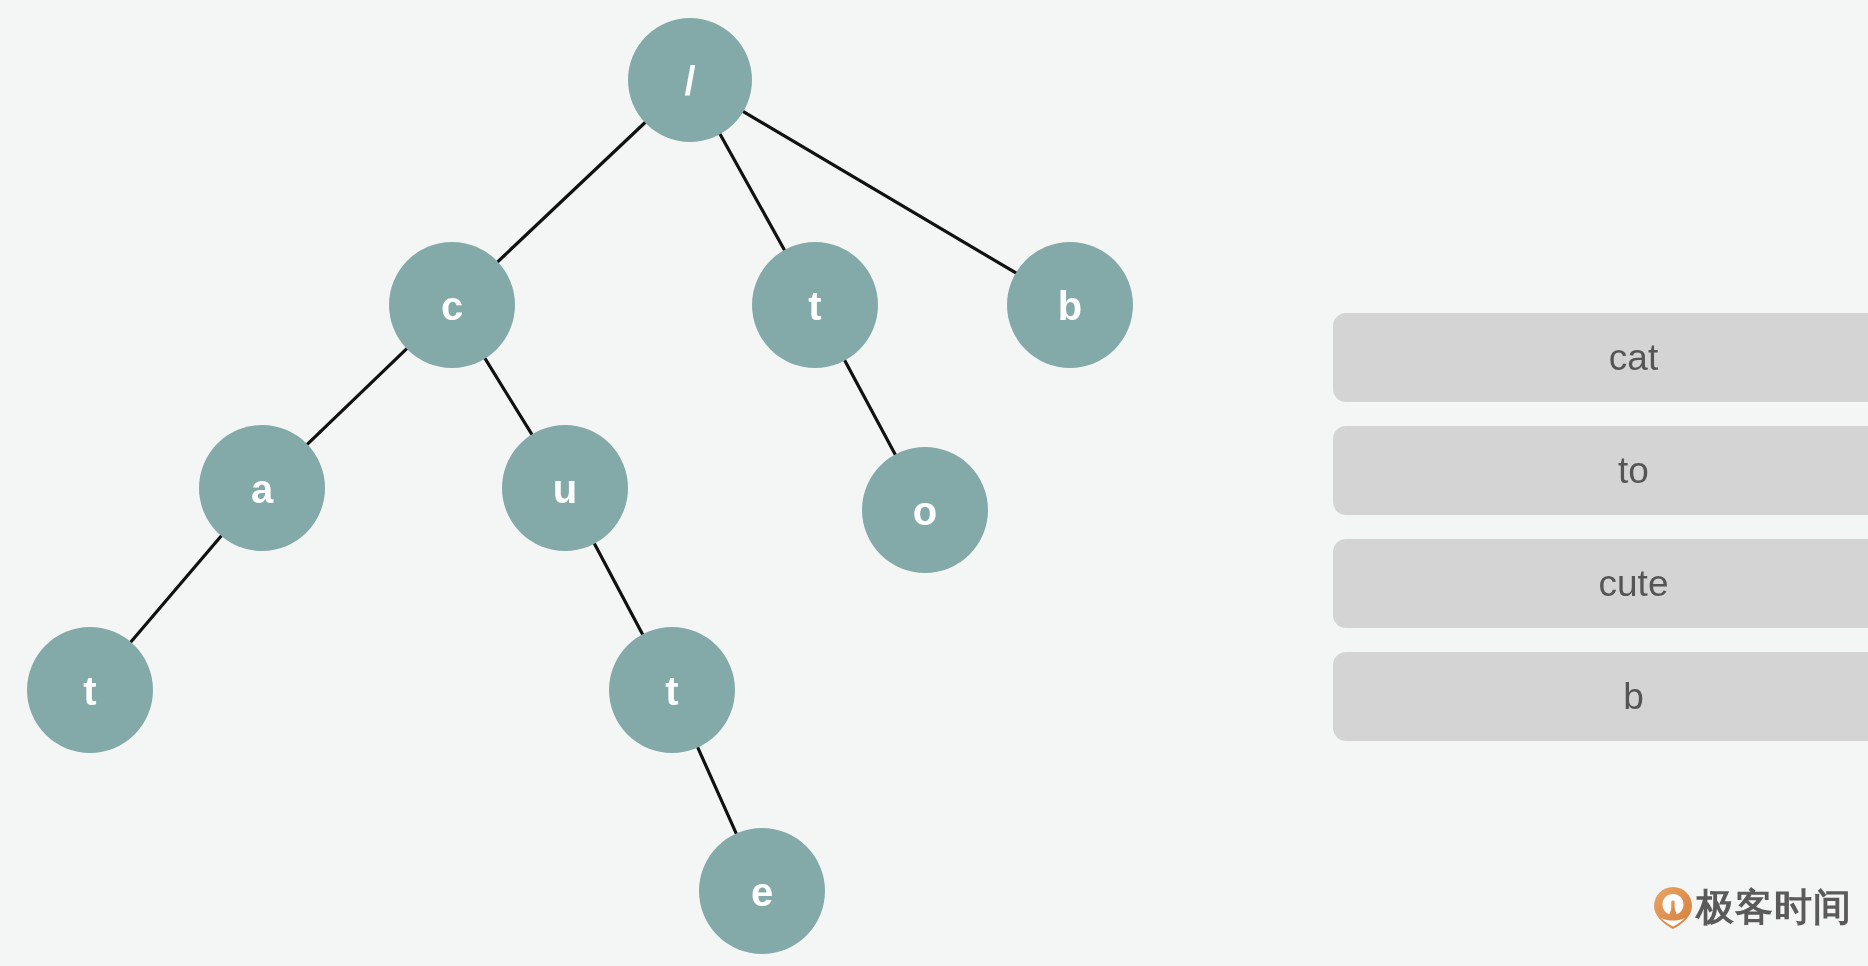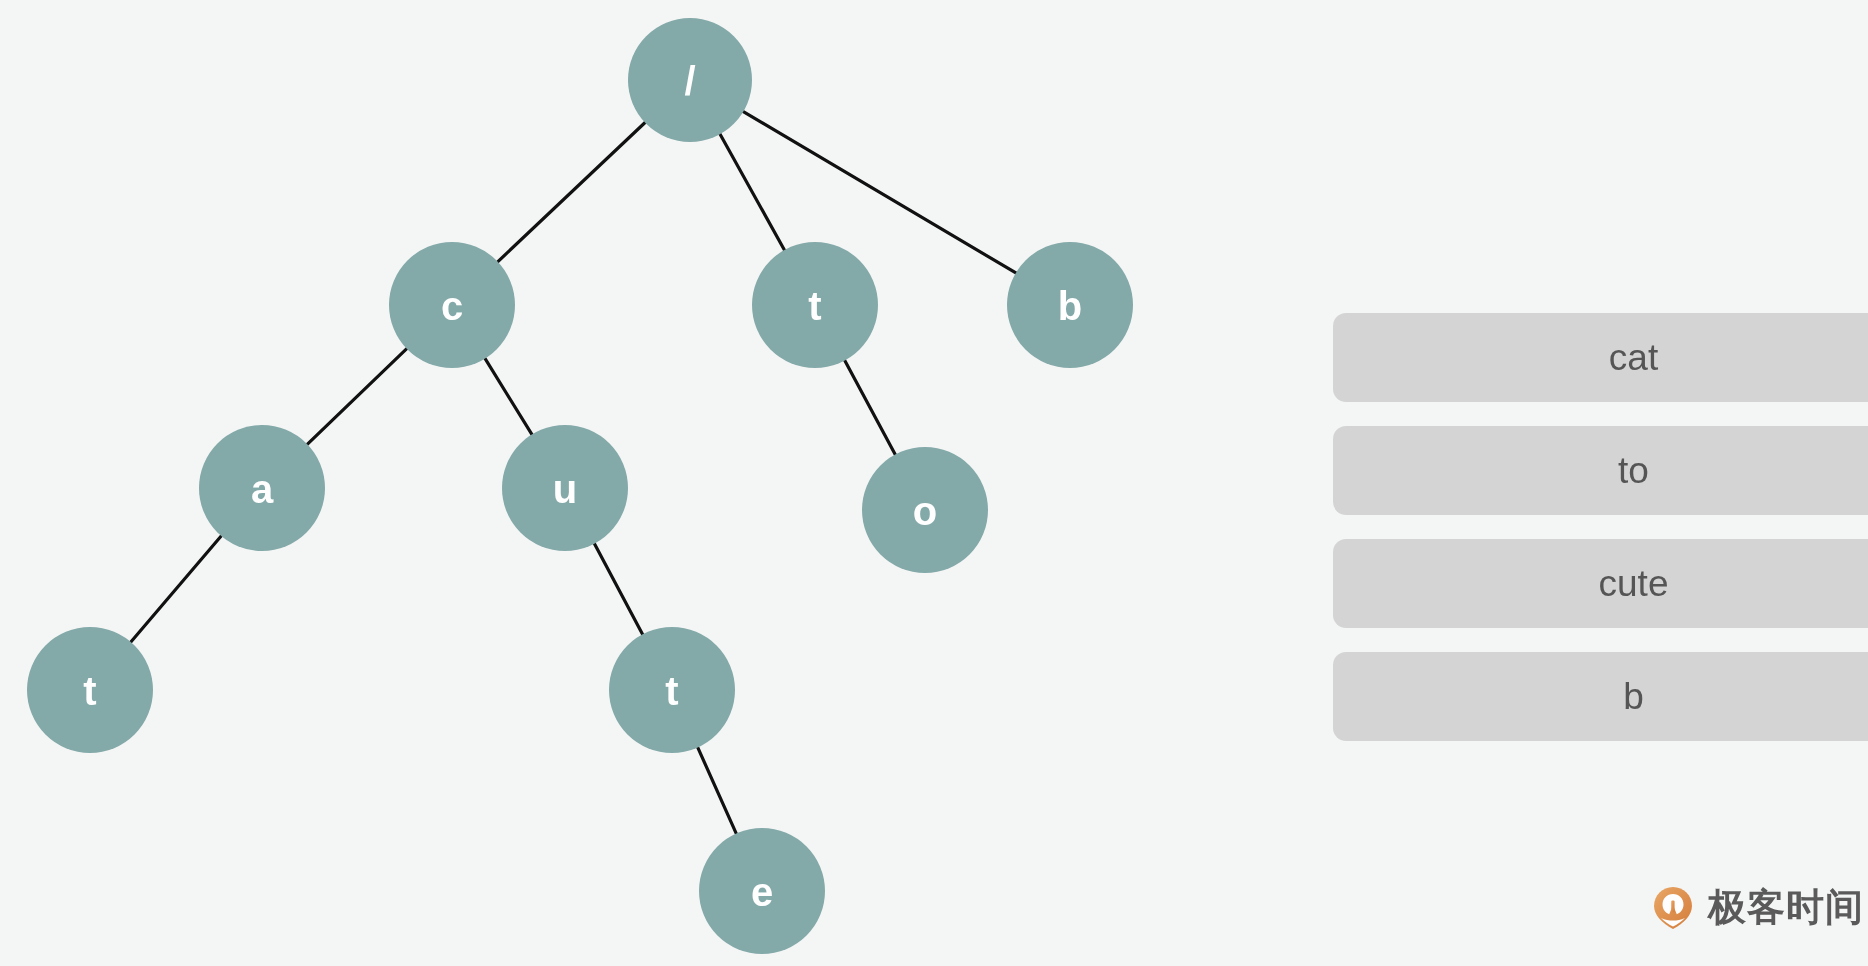--- a/index.html
+++ b/index.html
@@ -70,21 +70,20 @@
     cursor: pointer;
   }
   .word-button:last-child { margin-bottom: 0; }
 
   #watermark {
     position: absolute;
     left: 1650px;
     top: 882px;
     display: flex;
     align-items: center;
-    gap: 12px;
     opacity: 0.92;
   }
   #watermark .logo-mark {
     width: 46px;
     height: 46px;
     flex: 0 0 46px;
   }
   #watermark .logo-text {
     font-family: "Liberation Sans", sans-serif;
     font-size: 38px;

